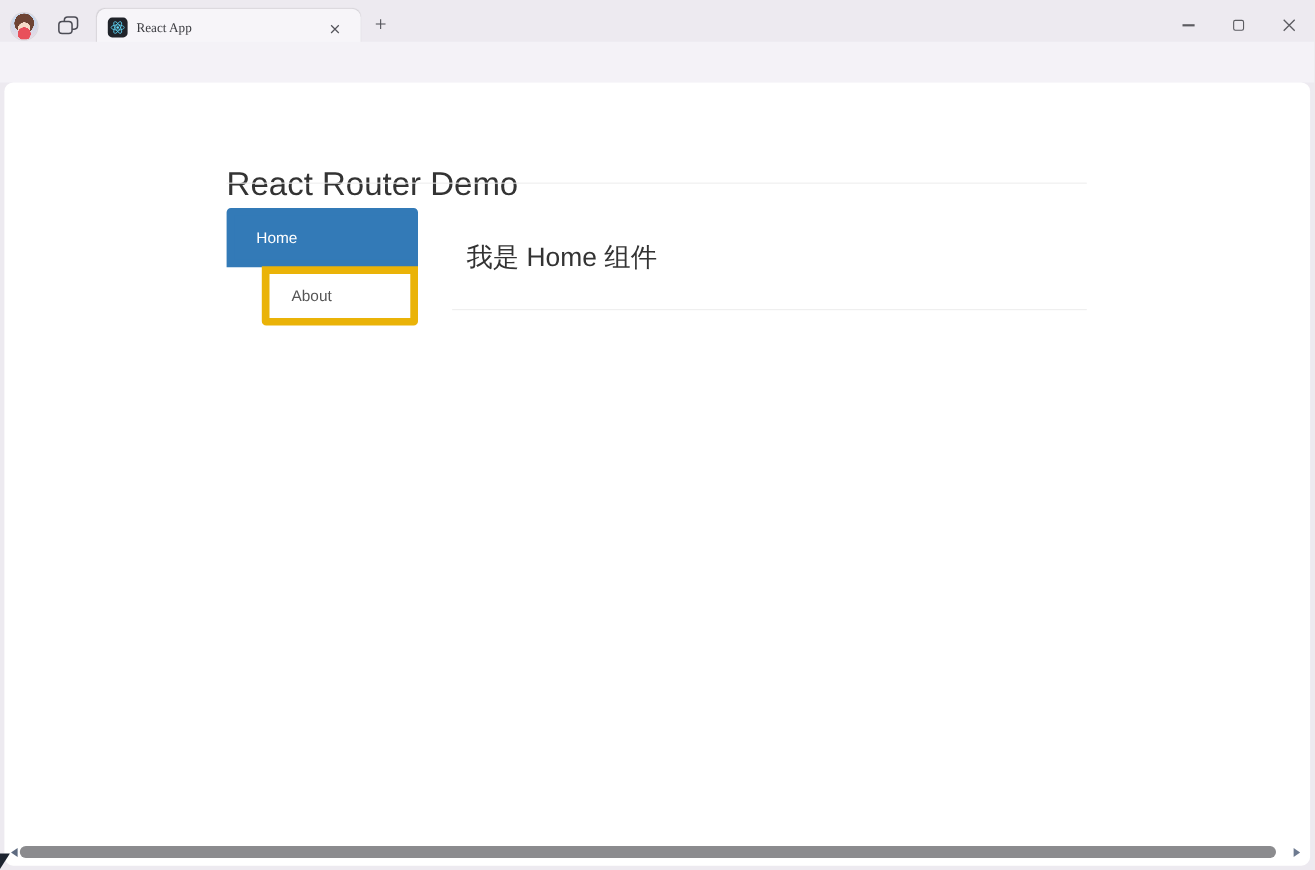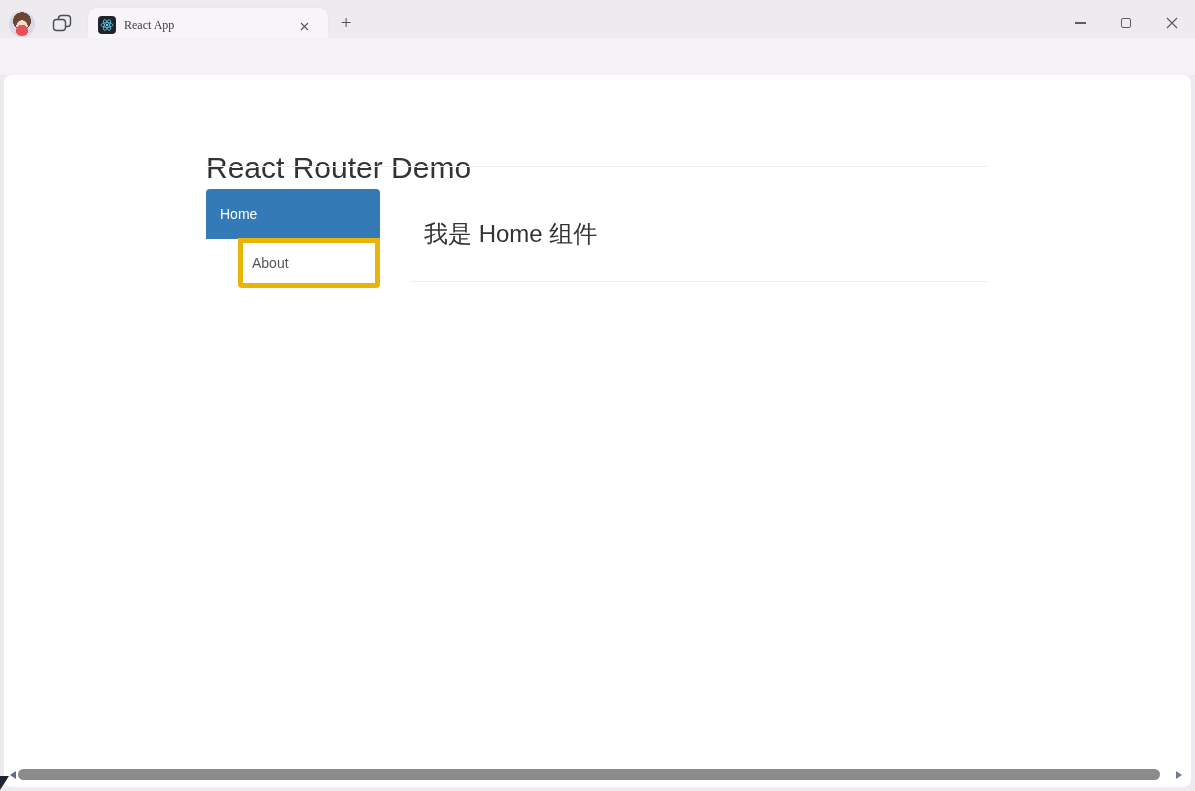--- a/index.html
+++ b/index.html
@@ -61,21 +61,21 @@
   .copilot { position:absolute; left:1164px; top:45px; width:22px; height:22px; border-radius:50%;
     background:conic-gradient(from 210deg, #2a67f4, #24a7e9, #49c7a2, #7cc3f2, #2a67f4); }
   .copilot::after { content:""; position:absolute; left:5px; top:5px; width:12px; height:12px; border-radius:50%;
     background:radial-gradient(circle at 35% 35%, rgba(255,255,255,.85), rgba(255,255,255,0) 60%); }
 
   
   .panel { position:absolute; left:4px; top:75px; width:1187px; height:712px; background:#ffffff; border-radius:8px; }
   .page-title { position:absolute; left:202px; top:32px; font-size:30px; font-weight:400; color:#333333;margin-top:44px; }
   .hr1 { position:absolute; left:202px; top:91px; width:782px; border-top:1px solid #eeeeee; }
   .listgroup { position:absolute; left:202px; top:114px; width:174px; font-size:14px; }
-  .lg-item { display:block; padding:10px 9px; line-height:20px; border:5px solid #eab308; background:#fff; color:#555555; text-decoration:none; }
+  .lg-item { display:block; padding:10px 20px; line-height:20px; border:7px solid #eab308; background:#fff; color:#555555; text-decoration:none; }
   .lg-item.active { background:#337ab7; border-color:#337ab7; color:#ffffff; border-radius:4px 4px 0 0; }
   .lg-item.last { margin-top:-1px; border-radius:0 0 4px 4px;margin-left:32px; }
   .content-title { position:absolute; left:420px; top:143px; font-size:24px; font-weight:400; color:#333333; }
   .hr2 { position:absolute; left:407px; top:206px; width:577px; border-top:1px solid #eeeeee; }
 
   
   .hscroll { position:absolute; left:0px; top:692px; width:1187px; height:16px; }
   .scroll-arrow-left { position:absolute; left:6px; top:4px; width:0; height:0;
     border-top:4.5px solid transparent; border-bottom:4.5px solid transparent; border-right:6px solid #5e6b80; }
   .scroll-thumb { position:absolute; left:14px; top:2px; width:1142px; height:11px; border-radius:6px; background:#8b8b8e; }

